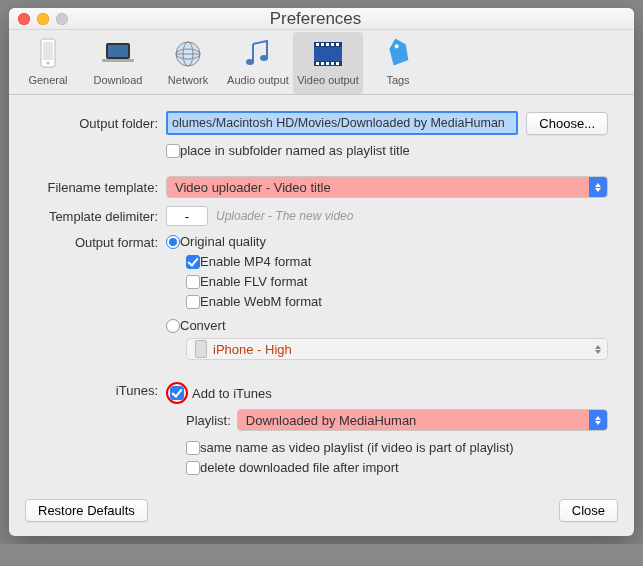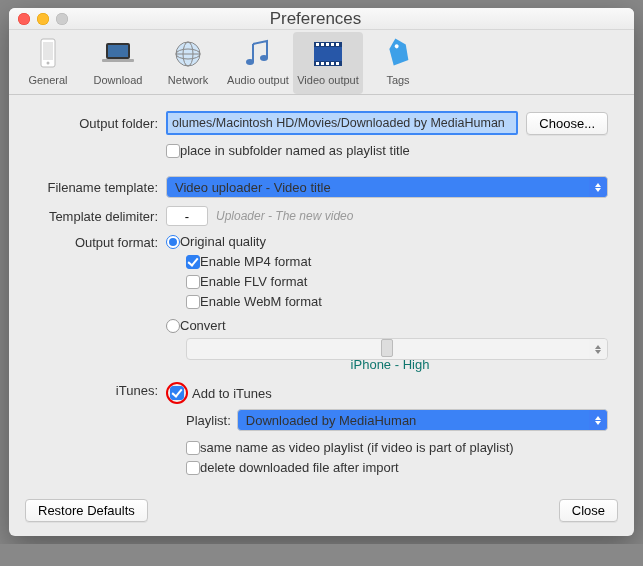--- a/index.html
+++ b/index.html
@@ -23,29 +23,29 @@
   .fieldwrap { flex:1; display:flex; align-items:center; gap:8px;}
   .outpath { flex:1; border:2px solid #3d87f5; border-radius:2px; background:#b7d6fc; padding:3px 4px; font-size:12.5px; white-space:nowrap; overflow:hidden;}
   .btn { background:linear-gradient(#fff,#f4f4f4); border:1px solid #c6c6c6; border-radius:4px; padding:3px 12px; font-size:13px; box-shadow:0 1px 0 rgba(0,0,0,.05);}
   .check { display:flex; align-items:center; gap:0;}
   .cb { width:14px; height:14px; border:1px solid #aaa; border-radius:3px; background:#fff; position:relative; flex-shrink:0;}
   .cb.on { background:#2d7ff3; border-color:#2d7ff3;}
   .cb.on::after{ content:""; position:absolute; left:3px; top:0px; width:4px; height:8px; border:solid #fff; border-width:0 2px 2px 0; transform:rotate(40deg);}
   .radio { width:14px; height:14px; border:1px solid #999; border-radius:50%; background:#fff; position:relative; flex-shrink:0;}
   .radio.on { border-color:#2d7ff3;}
   .radio.on::after { content:""; position:absolute; left:2px; top:2px; right:2px; bottom:2px; border-radius:50%; background:#2d7ff3;}
-  .select { flex:1; position:relative; background:#3b82f6; border:1px solid #c8c8c8; border-radius:4px; height:22px; display:flex; align-items:center; padding:0 22px 0 8px; font-size:13px;}
+  .select { flex:1; position:relative; background:#fca5a5; border:1px solid #c8c8c8; border-radius:4px; height:22px; display:flex; align-items:center; padding:0 22px 0 8px; font-size:13px;}
   .select .arrows { position:absolute; right:0; top:0; bottom:0; width:18px; background:#3d7ef6; border-radius:0 4px 4px 0; display:flex; flex-direction:column; align-items:center; justify-content:center; gap:1px;}
   .select .arrows::before,.select .arrows::after{ content:""; width:0;height:0;border-left:3px solid transparent;border-right:3px solid transparent;}
   .select .arrows::before{ border-bottom:4px solid #fff;}
   .select .arrows::after{ border-top:4px solid #fff;}
   .select.grey .arrows { background:#f2f2f2;}
   .select.grey .arrows::before{ border-bottom-color:#888;}
   .select.grey .arrows::after{ border-top-color:#888;}
-  .select.disabled { background:#f3f3f3; color:#0f766e; border-color:#d4d4d4;flex-direction:column;}
+  .select.disabled { background:#f3f3f3; color:#c2410c; border-color:#d4d4d4;}
   .tinytext { border:1px solid #c8c8c8; border-radius:3px; background:#fff; width:42px; height:20px; text-align:center; font-size:13px;}
   .hint { color:#9a9a9a; font-style:italic; font-size:12px;}
   .redcircle { width:22px; height:22px; border:2.5px solid #e00; border-radius:50%; display:flex; align-items:center; justify-content:center; flex-shrink:0;}
   .footer { display:flex; justify-content:space-between; padding: 8px 16px 14px 16px;}
   .indent { margin-left:20px;}
   .stack { display:flex; flex-direction:column; gap:5px;}
   .device-icon{ width:12px; height:18px; background:#ddd; border:1px solid #bbb; border-radius:2px; margin-right:6px; flex-shrink:0;}
 </style>
 </head>
 <body>

